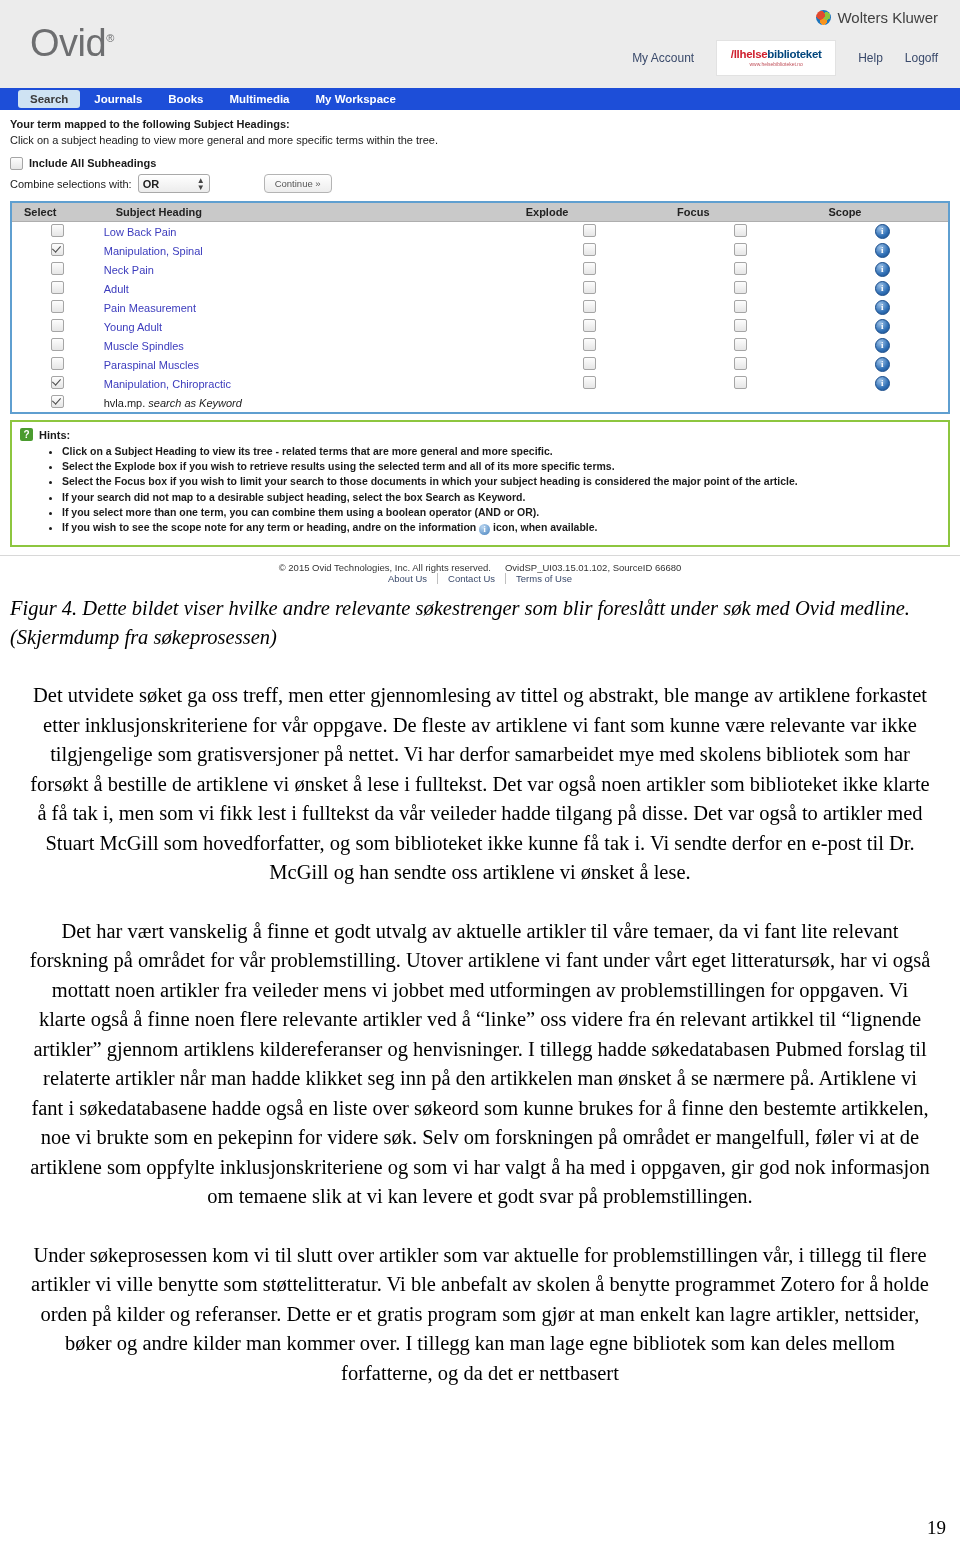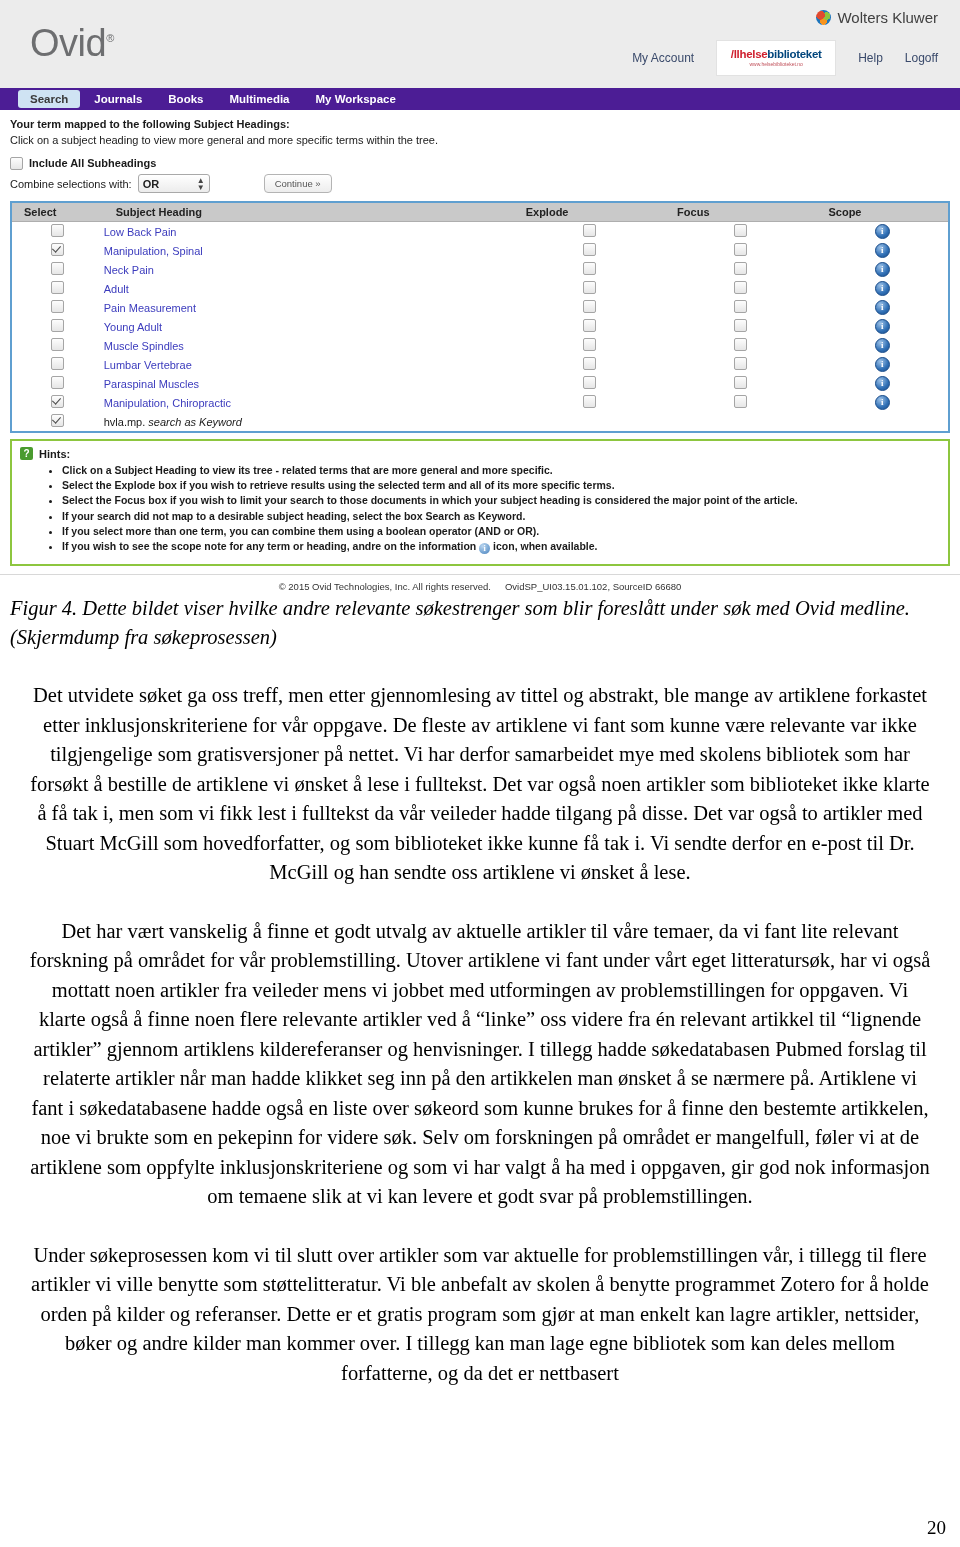--- a/index.html
+++ b/index.html
@@ -97,21 +97,21 @@
   .hb-top .red { color: #cf1f2e; }
   .hb-sub {
     font-size: 5px;
     color: #c0505a;
     margin-top: 2px;
     white-space: nowrap;
   }
 
   .navbar {
     height: 22px;
-    background: #4c1d95;
+    background: #1d4ed8;
     display: flex;
     align-items: center;
     padding-left: 18px;
     gap: 2px;
   }
   .navbar .tab {
     font-size: 11.5px;
     font-weight: bold;
     color: #ffffff;
     padding: 3px 12px;
@@ -449,27 +449,20 @@
         </tr>
         <tr>
           <td class="c-select"><span class="chk"></span></td>
           <td class="c-head"><a href="#">Muscle Spindles</a></td>
           <td class="c-exp"><span class="chk"></span></td>
           <td class="c-focus"><span class="chk"></span></td>
           <td class="c-scope"><span class="info-icon">i</span></td>
         </tr>
         <tr>
           <td class="c-select"><span class="chk"></span></td>
-          <td class="c-head"><a href="#">Lumbar Vertebrae</a></td>
-          <td class="c-exp"><span class="chk"></span></td>
-          <td class="c-focus"><span class="chk"></span></td>
-          <td class="c-scope"><span class="info-icon">i</span></td>
-        </tr>
-        <tr>
-          <td class="c-select"><span class="chk"></span></td>
           <td class="c-head"><a href="#">Paraspinal Muscles</a></td>
           <td class="c-exp"><span class="chk"></span></td>
           <td class="c-focus"><span class="chk"></span></td>
           <td class="c-scope"><span class="info-icon">i</span></td>
         </tr>
         <tr>
           <td class="c-select"><span class="chk checked"></span></td>
           <td class="c-head"><a href="#">Manipulation, Chiropractic</a></td>
           <td class="c-exp"><span class="chk"></span></td>
           <td class="c-focus"><span class="chk"></span></td>
@@ -514,13 +507,13 @@
   </div>
 </div>
 
 <div class="doc">
   <div class="caption">Figur 4. Dette bildet viser hvilke andre relevante søkestrenger som blir foreslått under søk med Ovid medline. (Skjermdump fra søkeprosessen)</div>
   <p class="body gap">Det utvidete søket ga oss treff, men etter gjennomlesing av tittel og abstrakt, ble mange av artiklene forkastet etter inklusjonskriteriene for vår oppgave. De fleste av artiklene vi fant som kunne være relevante var ikke tilgjengelige som gratisversjoner på nettet. Vi har derfor samarbeidet mye med skolens bibliotek som har forsøkt å bestille de artiklene vi ønsket å lese i fulltekst. Det var også noen artikler som biblioteket ikke klarte å få tak i, men som vi fikk lest i fulltekst da vår veileder hadde tilgang på disse. Det var også to artikler med Stuart McGill som hovedforfatter, og som biblioteket ikke kunne få tak i. Vi sendte derfor en e-post til Dr. McGill og han sendte oss artiklene vi ønsket å lese.</p>
   <p class="body gap">Det har vært vanskelig å finne et godt utvalg av aktuelle artikler til våre temaer, da vi fant lite relevant forskning på området for vår problemstilling. Utover artiklene vi fant under vårt eget litteratursøk, har vi også mottatt noen artikler fra veileder mens vi jobbet med utformingen av problemstillingen for oppgaven. Vi klarte også å finne noen flere relevante artikler ved å “linke” oss videre fra én relevant artikkel til “lignende artikler” gjennom artiklens kildereferanser og henvisninger. I tillegg hadde søkedatabasen Pubmed forslag til relaterte artikler når man hadde klikket seg inn på den artikkelen man ønsket å se nærmere på. Artiklene vi fant i søkedatabasene hadde også en liste over søkeord som kunne brukes for å finne den bestemte artikkelen, noe vi brukte som en pekepinn for videre søk. Selv om forskningen på området er mangelfull, føler vi at de artiklene som oppfylte inklusjonskriteriene og som vi har valgt å ha med i oppgaven, gir god nok informasjon om temaene slik at vi kan levere et godt svar på problemstillingen.</p>
   <p class="body gap">Under søkeprosessen kom vi til slutt over artikler som var aktuelle for problemstillingen vår, i tillegg til flere artikler vi ville benytte som støttelitteratur. Vi ble anbefalt av skolen å benytte programmet Zotero for å holde orden på kilder og referanser. Dette er et gratis program som gjør at man enkelt kan lagre artikler, nettsider, bøker og andre kilder man kommer over. I tillegg kan man lage egne bibliotek som kan deles mellom forfatterne, og da det er nettbasert</p>
 </div>
 
-<div class="pageno">20</div>
+<div class="pageno">19</div>
 
 </body></html>

